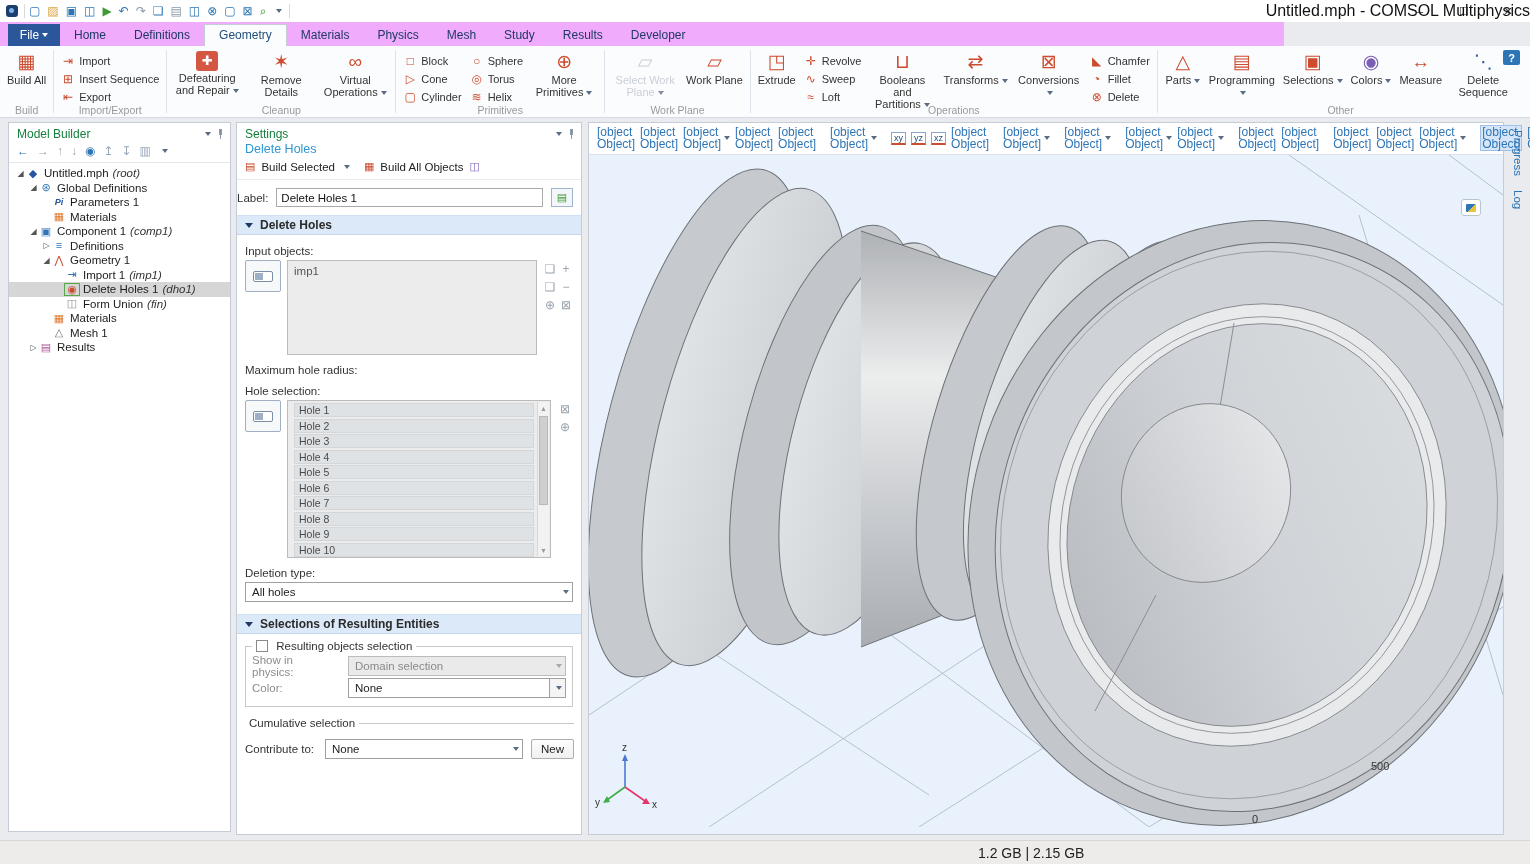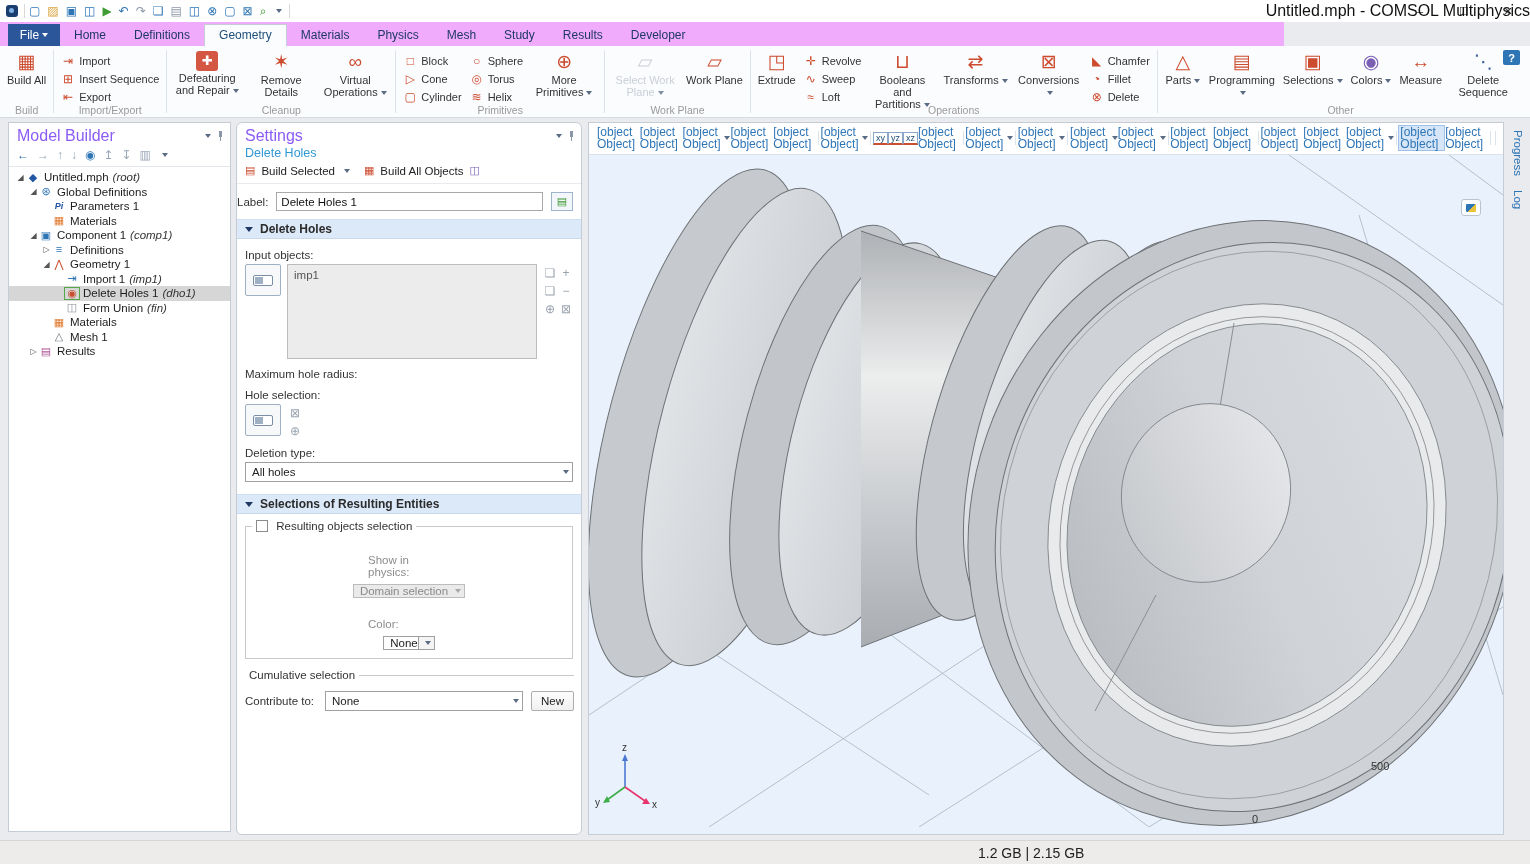--- a/index.html
+++ b/index.html
@@ -38,21 +38,21 @@
   .rbtn.disabled .ric,.rbtn.disabled .rlab{color:#b9c0c9;opacity:.75;}
   .smcol{display:flex;flex-direction:column;justify-content:flex-start;gap:1px;padding-top:3px;}
   .rsm{display:flex;align-items:center;gap:4px;height:17px;padding:0 3px;}
   .rsm .ric{font-size:12px;color:#cd4b2e;width:14px;text-align:center;}
   .rsm .rlab{font-size:11px;color:#333;white-space:nowrap;}
   .chip-red{display:inline-flex;align-items:center;justify-content:center;width:22px;height:20px;background:#d45744;border-radius:3px;color:#fff !important;font-size:13px !important;}
   .helpbtn{position:absolute;right:10px;top:4px;width:17px;height:15px;background:#2e75b6;color:#fff;font-size:11px;font-weight:bold;display:flex;align-items:center;justify-content:center;border-radius:2px;}
 
   
   .panel{position:absolute;background:#fff;border:1px solid #c5ccd6;}
-  .ptitle{font-size:16px;color:#8b5cf6;}
+  .ptitle{font-size:12px;color:#15803d;}
   .phead{display:flex;align-items:center;padding:4px 6px 0 8px;}
   .phead .tools{margin-left:auto;display:flex;align-items:center;gap:6px;}
   .pin{display:inline-block;width:7px;height:10px;position:relative;}
   .pin::before{content:"";position:absolute;left:2px;top:0;width:3px;height:6px;background:#8a97a8;}
   .pin::after{content:"";position:absolute;left:3px;top:6px;width:1px;height:4px;background:#8a97a8;}
 
   
   #mb{left:8px;top:122px;width:223px;height:710px;}
   .mbtools{display:flex;align-items:center;gap:8px;padding:4px 8px 5px;border-bottom:1px solid #e3e7ec;}
   .mbtools span{font-size:12px;color:#9aa7b8;line-height:1;}
@@ -63,21 +63,21 @@
   .texp{width:11px;font-size:8px;color:#555;text-align:center;flex:none;}
   .tico{width:14px;text-align:center;font-size:11px;margin-right:4px;flex:none;line-height:1;}
   .tico.selbox{outline:1px solid #57a64a;}
   .c-root{color:#2456a4;} .c-blue{color:#2e75b6;} .c-orange{color:#e07a2f;} .c-red{color:#c94f30;}
   .c-gray{color:#8a9099;} .c-mesh{color:#707880;} .c-res{color:#b05a9a;}
   .c-pi{color:#2456a4;font-size:9px;font-weight:bold;font-style:italic;}
   .tlab{color:#1c1c1c;}
   .tsuf{font-style:italic;color:#333;margin-left:4px;}
 
   
-  #st{left:236px;top:122px;width:346px;height:713px;overflow:hidden;border-radius:6px;}
+  #st{left:236px;top:122px;width:346px;height:713px;overflow:hidden;}
   .st-sub{padding:1px 8px 2px;font-size:12.5px;color:#2f97d4;}
   .st-toolbar{display:flex;align-items:center;gap:6px;padding:2px 8px 6px;font-size:11.5px;color:#222;border-bottom:1px solid #e7eaee;}
   .st-toolbar .bico{font-size:11px;color:#cd4b2e;}
   .st-toolbar .bico.blue{color:#7a5fb5;}
   .labelrow{display:flex;align-items:center;gap:8px;padding:8px 8px 8px 0;}
   .labelrow label{font-size:11.5px;color:#333;}
   .tfield{flex:1;height:19px;border:1px solid #a9a9a9;font-size:11.5px;padding:0 4px;font-family:"Liberation Sans",sans-serif;color:#111;background:#fff;}
   .sqbtn{width:22px;height:19px;border:1px solid #9fb4ce;background:#f3f7fb;display:flex;align-items:center;justify-content:center;font-size:11px;color:#3f9c35;}
   .secbar{display:flex;align-items:center;gap:7px;background:#dce9f8;border-top:1px solid #cfe0f3;border-bottom:1px solid #c8d9ee;height:20px;padding:0 8px;font-size:12px;color:#2b2b2b;font-weight:bold;}
   .secbar .scaret{width:0;height:0;border-left:4px solid transparent;border-right:4px solid transparent;border-top:5px solid #1f3864;}
@@ -102,31 +102,31 @@
   .varrow{position:absolute;left:0;right:0;height:12px;display:flex;align-items:center;justify-content:center;font-size:7px;color:#9a9a9a;}
   .varrow.up{top:0;} .varrow.dn{bottom:0;}
   .combo{height:20px;border:1px solid #a0a0a0;background:#fff;display:flex;align-items:center;font-size:11.5px;color:#222;padding-left:6px;position:relative;}
   .combo .cc{margin-left:auto;width:16px;display:flex;align-items:center;justify-content:center;align-self:stretch;}
   .combo .cc.boxed{border-left:1px solid #a0a0a0;background:#f4f4f4;}
   .combo.disabled{background:#eaeaea;color:#8a8a8a;border-color:#bcbcbc;}
   .cb{width:12px;height:12px;border:1px solid #8a8a8a;background:#fff;display:inline-block;vertical-align:-2px;margin-right:5px;}
   fieldset.box{border:1px solid #c9c9c9;margin:6px 8px 0;padding:2px 6px 8px;}
   fieldset.lineonly{border:0;border-top:1px solid #c9c9c9;margin:10px 8px 0;padding:4px 0 0;}
   fieldset legend{font-size:11.5px;color:#333;padding:0 4px;}
-  .fr{display:flex;align-items:center;margin-top:20px;gap:6px;flex-direction:column;}
+  .fr{display:flex;align-items:center;margin-top:0;gap:14px;}
   .fr .flab{width:82px;color:#8c8c8c;font-size:11.5px;flex:none;}
   .fr .combo{flex:1;}
   .newrow{display:flex;align-items:center;gap:8px;margin-top:6px;}
   .newrow .flab2{width:72px;font-size:11.5px;color:#333;flex:none;}
   .newrow .combo{width:198px;}
   .newrow .pushbtn{margin-left:auto;}
 
   
   #gx{left:588px;top:122px;width:916px;height:713px;display:flex;flex-direction:column;}
-  .gxtools{display:flex;align-items:center;padding:2px 6px 3px 8px;flex-wrap:nowrap;}
+  .gxtools{display:flex;align-items:center;gap:5px;padding:2px 6px 3px 8px;flex-wrap:nowrap;}
   .gxtools .gi{font-size:12px;color:#2e75b6;line-height:1;display:flex;align-items:center;}
   .gxtools .gi.on{background:#d6e6f8;border:1px solid #9ec1e8;padding:0 1px;}
   .gxtools .view{font-size:9px;color:#1f4e79;border:1px solid #8aa6c9;border-bottom:2px solid #c94f30;padding:0 2px;line-height:10px;}
   .gsep2{width:1px;height:14px;background:#dde3ea;margin:0 2px;}
   .vp{position:relative;flex:1;border-top:1px solid #dbe2ea;background:#e9f2fc;overflow:hidden;}
   .snapfloat{position:absolute;right:22px;top:44px;width:20px;height:17px;background:#fff;border:1px solid #b9c4d2;border-radius:3px;display:flex;align-items:center;justify-content:center;}
   .snapfloat i{display:block;width:10px;height:8px;background:linear-gradient(135deg,#2e75b6 55%,#e8c33a 55%);border-radius:1px;}
 
   
   .sidestrip{position:absolute;left:1506px;top:122px;width:24px;height:713px;display:flex;flex-direction:column;align-items:center;gap:14px;padding-top:8px;}
@@ -500,20 +500,37 @@
       </div>
     </div>
 
     <div class="caption" style="margin-top:9px">Maximum hole radius:</div>
 
     <div class="caption" style="margin-top:9px">Hole selection:</div>
     <div class="selrow">
       <div class="togglebtn">
           <span class="tgl"></span>
         </div>
+      <div class="listbox lb-holes">
+        <div class="hrow">Hole 1</div>
+        <div class="hrow">Hole 2</div>
+        <div class="hrow">Hole 3</div>
+        <div class="hrow">Hole 4</div>
+        <div class="hrow">Hole 5</div>
+        <div class="hrow">Hole 6</div>
+        <div class="hrow">Hole 7</div>
+        <div class="hrow">Hole 8</div>
+        <div class="hrow">Hole 9</div>
+        <div class="hrow">Hole 10</div>
+        <div class="vscroll">
+          <span class="varrow up">▲</span>
+          <span class="vthumb"></span>
+          <span class="varrow dn">▼</span>
+        </div>
+      </div>
       <div class="iconcol2">
         <span>⊠</span>
         <span>⊕</span>
       </div>
     </div>
 
     <div class="caption" style="margin-top:9px">Deletion type:</div>
     <div class="combo">
       <span>All holes</span>
       <span class="cc">

